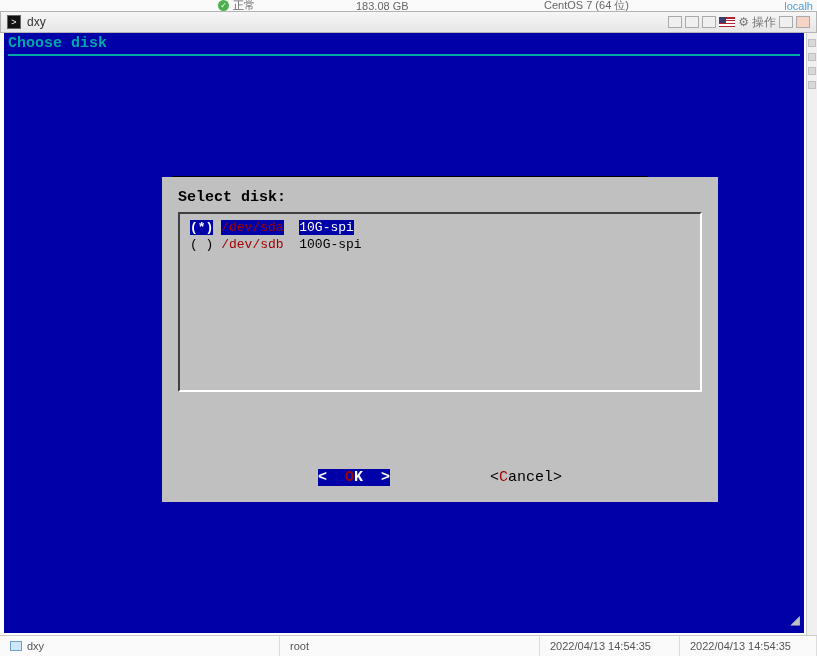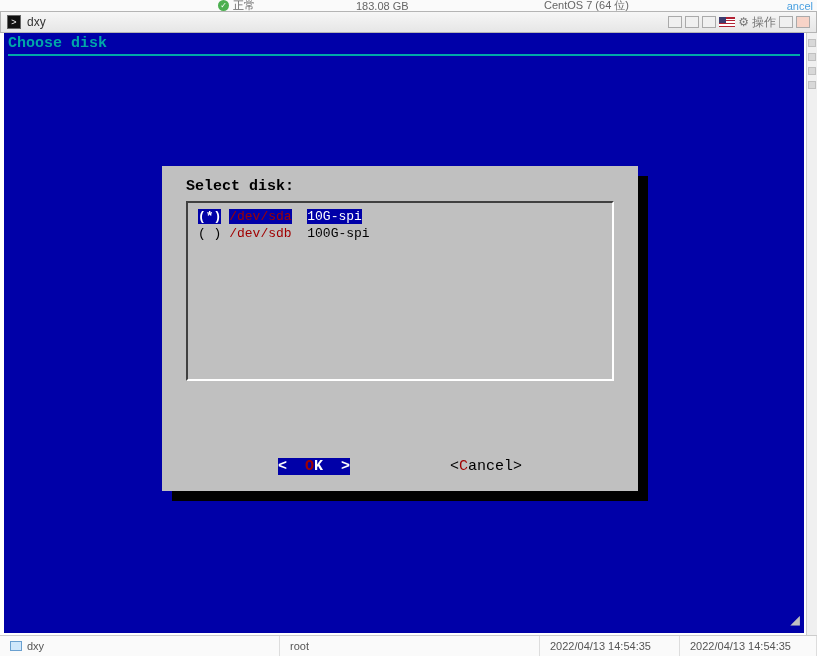--- a/index.html
+++ b/index.html
@@ -93,25 +93,25 @@
       margin-top: 2px;
     }
     .shadow-box {
       position: absolute;
       left: 168px; top: 143px;
       width: 476px; height: 325px;
       background: #000;
     }
     .dialog {
       position: absolute;
-      left: 158px; top: 133px;
-      width: 476px; height: 325px;
+      left: 158px; top: 144px;
+      width: 556px; height: 325px;
       background: #c0c0c0;
       color: #000;
-      padding: 12px 24px;
+      padding: 12px 16px;
     }
     .dialog .dlg-title {
       margin-bottom: 6px;
       font-weight: bold;
     }
     .list-box {
       background: #c0c0c0;
       border-top: 2px solid #404040;
       border-left: 2px solid #404040;
       border-right: 2px solid #ffffff;
@@ -192,21 +192,21 @@
 </head>
 <body>
 
 <div class="top-bar">
   <div class="tb-status">
     <span class="chk">✓</span>
     <span>正常</span>
   </div>
   <div class="tb-size">183.08 GB</div>
   <div class="tb-os">CentOS 7 (64 位)</div>
-  <div class="tb-host">ancel</div>
+  <div class="tb-host">localh</div>
 </div>
 
 <div class="win-title">
   <span class="term-icon">&gt;</span>
   <span>dxy</span>
   <div class="right">
     <span class="ctl"></span>
     <span class="ctl"></span>
     <span class="ctl"></span>
     <span class="flag"></span>

